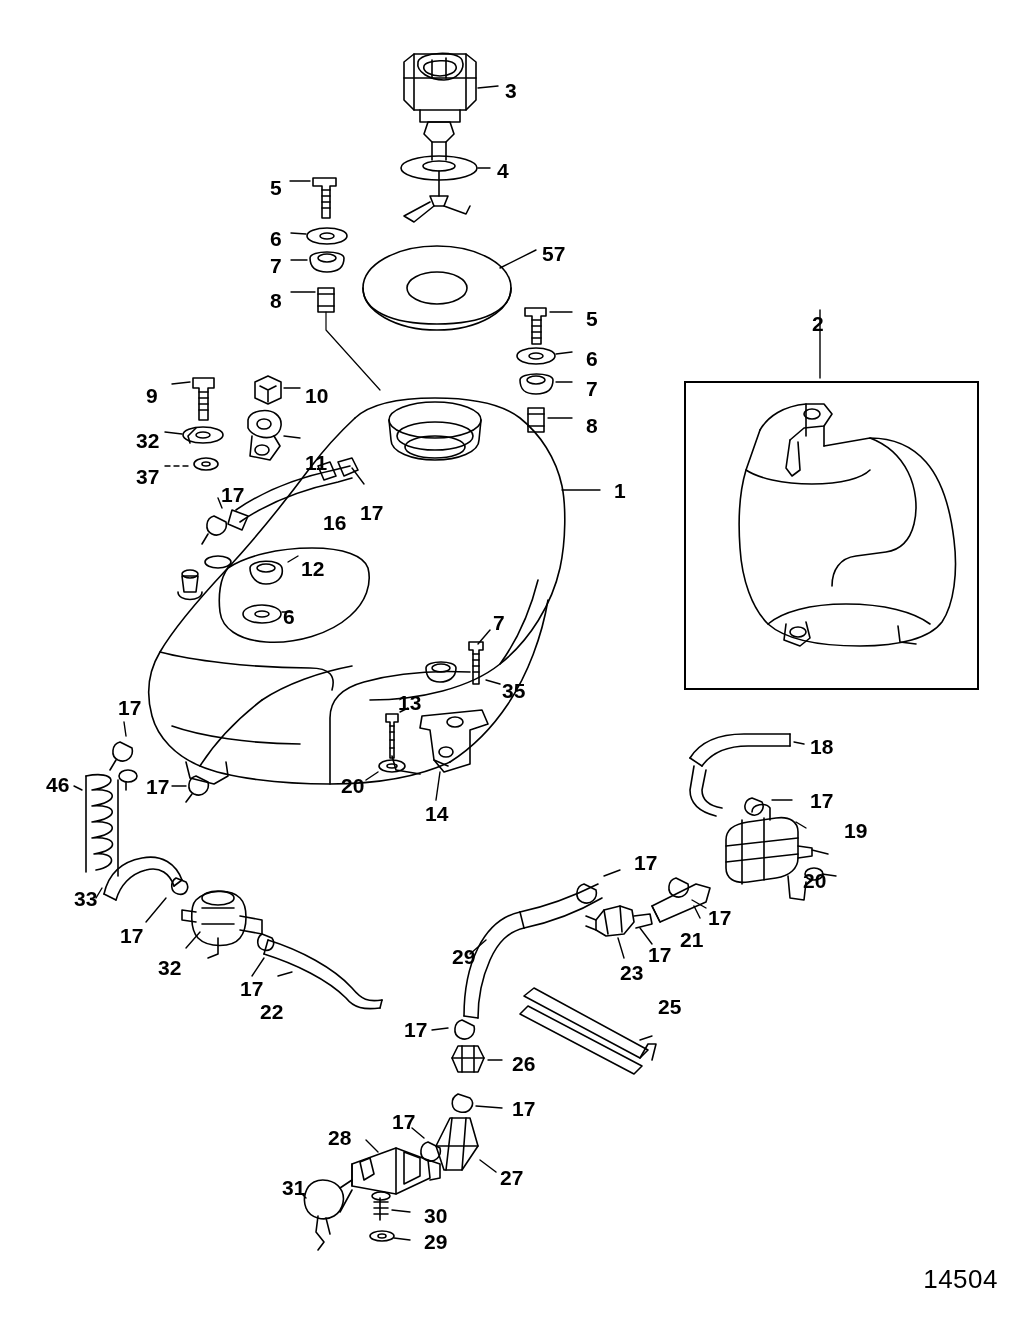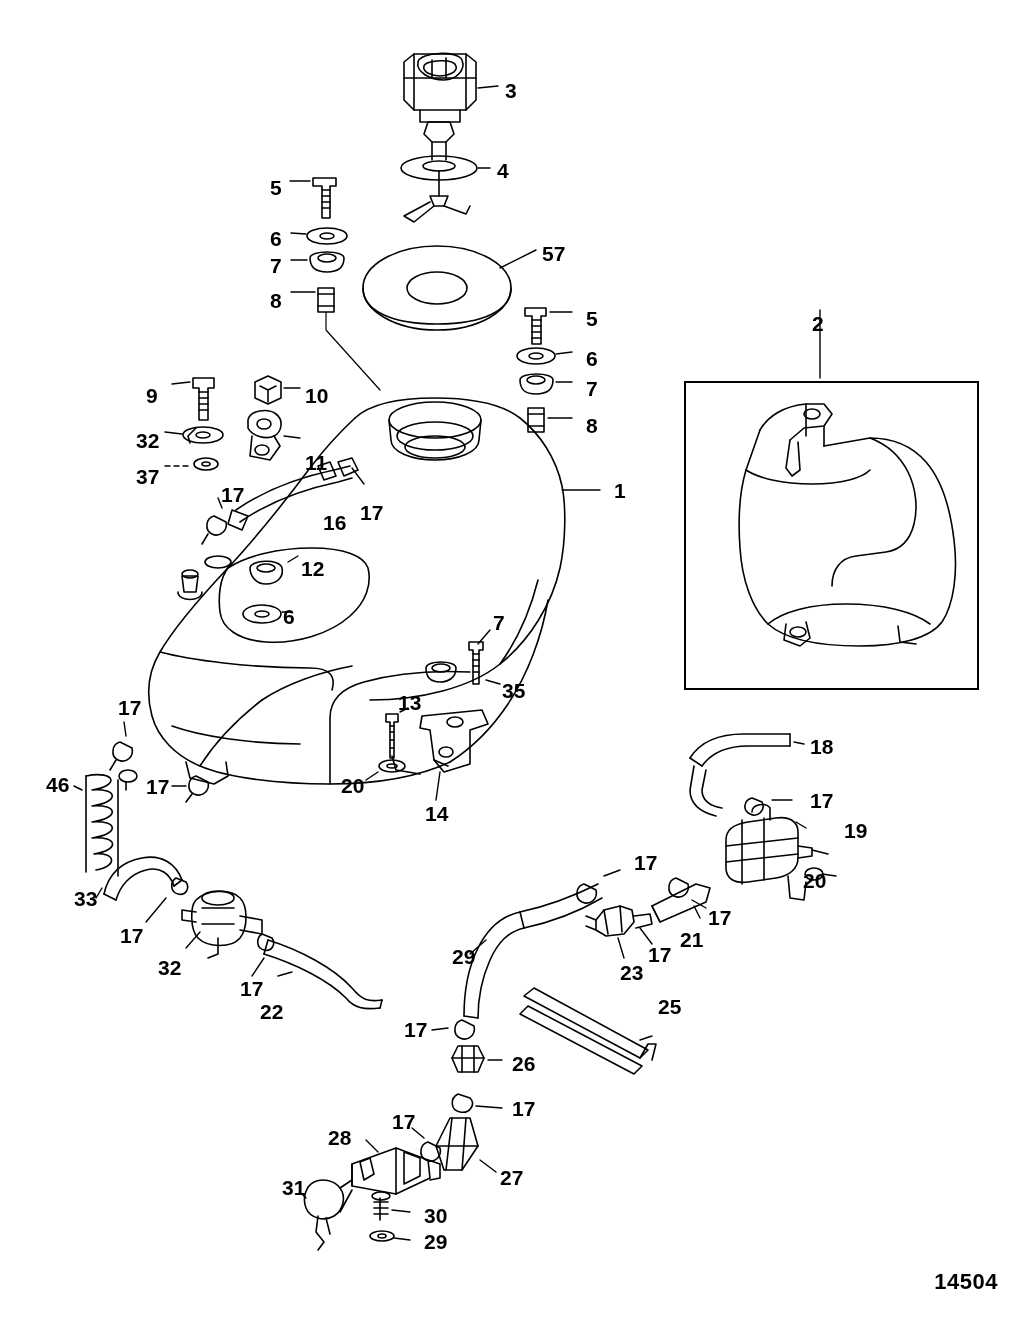--- a/index.html
+++ b/index.html
@@ -31,22 +31,22 @@
     font-weight: bold;
     color: #000000;
     line-height: 1;
     white-space: nowrap;
   }
   .drawing-number {
     position: absolute;
     right: 28px;
     bottom: 34px;
     font-family: "Liberation Sans", sans-serif;
-    font-size: 22px;
-    font-weight: bold;
+    font-size: 26px;
+    font-weight: normal;
     letter-spacing: 0.5px;
     color: #000000;
   }
   .inset-frame {
     position: absolute;
     border: 2px solid #000000;
     background: transparent;
   }
 </style>
 </head>

